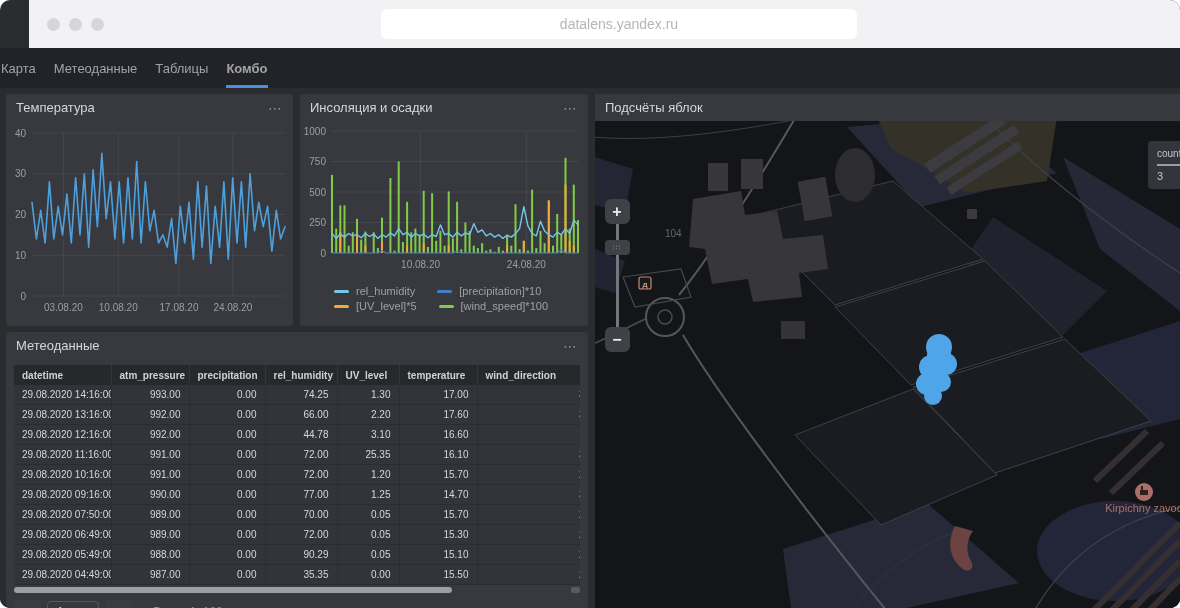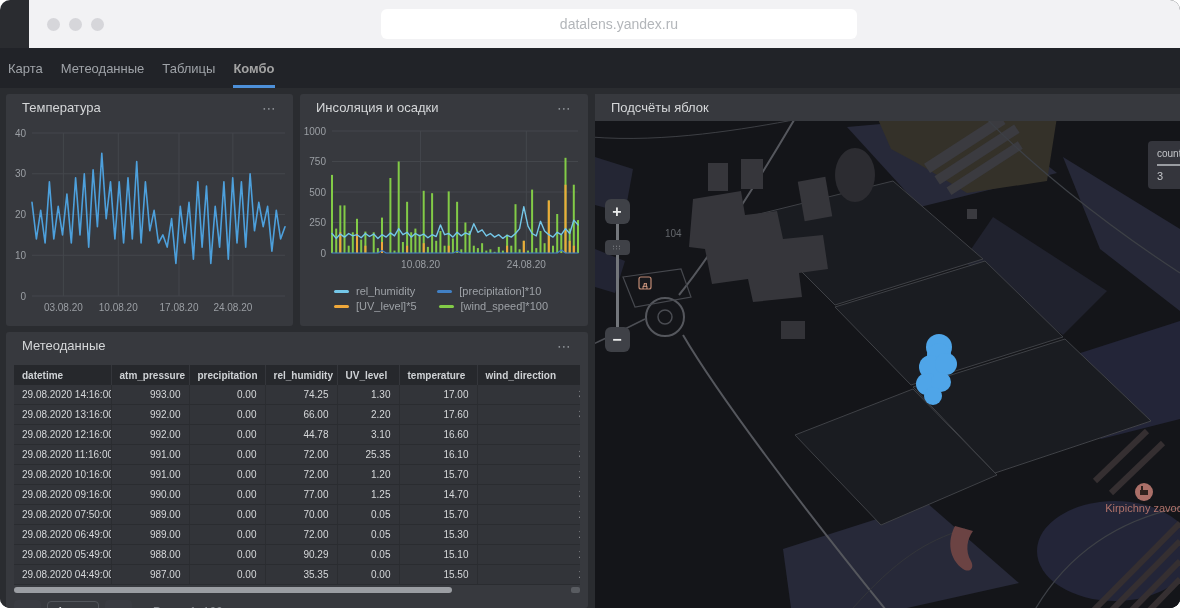--- a/index.html
+++ b/index.html
@@ -7,28 +7,28 @@
   .window{width:1180px;height:608px;border-radius:10px;overflow:hidden;background:#2a2c30;position:relative;}
 
   
   .chrome{height:48px;background:#f2f2f4;position:relative;margin-left:29px;}
   .traffic{position:absolute;top:18px;left:18px;display:flex;gap:9px;}
   .traffic .dot{width:13px;height:13px;border-radius:50%;background:#d6d6da;}
   .urlbar{position:absolute;left:352px;top:9px;width:476px;height:30px;background:#ffffff;border-radius:6px;
           display:flex;align-items:center;justify-content:center;color:#b3b6ba;font-size:14px;}
 
   
-  .navbar{height:40px;background:#212328;display:flex;align-items:flex-end;padding:0 0 0 8px;box-sizing:border-box;}
+  .navbar{height:40px;background:#212328;display:flex;align-items:flex-end;padding:0 0 0 1px;box-sizing:border-box;}
   .tab{font-size:13px;color:#9fa3a8;margin-right:18px;padding:8px 0 9px 0;border-bottom:3px solid transparent;cursor:pointer;}
   .tab.active{color:#a3a3a3;font-weight:bold;border-bottom-color:#4d90d9;}
 
   
   .dashboard{position:relative;height:520px;background:#2a2c30;}
   .card{position:absolute;background:#37393e;border-radius:3px;overflow:hidden;}
-  .card-header{height:27px;display:flex;align-items:center;justify-content:space-between;padding:0 16px;}
+  .card-header{height:27px;display:flex;align-items:center;justify-content:space-between;padding:0 10px;}
   .card-title{color:#d5d7d9;font-size:13px;}
   .menu-dots{color:#8a8e93;font-size:14px;letter-spacing:1px;line-height:10px;cursor:pointer;}
 
   #card-temp{left:6px;top:6px;width:287px;height:232px;}
   #card-insol{left:300px;top:6px;width:288px;height:232px;}
   #card-table{left:6px;top:244px;width:582px;height:276px;}
   #card-map{left:595px;top:6px;width:597px;height:514px;border-radius:0;}
 
   .legend{padding:2px 10px 6px 34px;display:flex;flex-wrap:wrap;column-gap:22px;row-gap:3px;}
   .legend-item{display:flex;align-items:center;gap:7px;font-size:11px;color:#9da1a6;cursor:pointer;}

